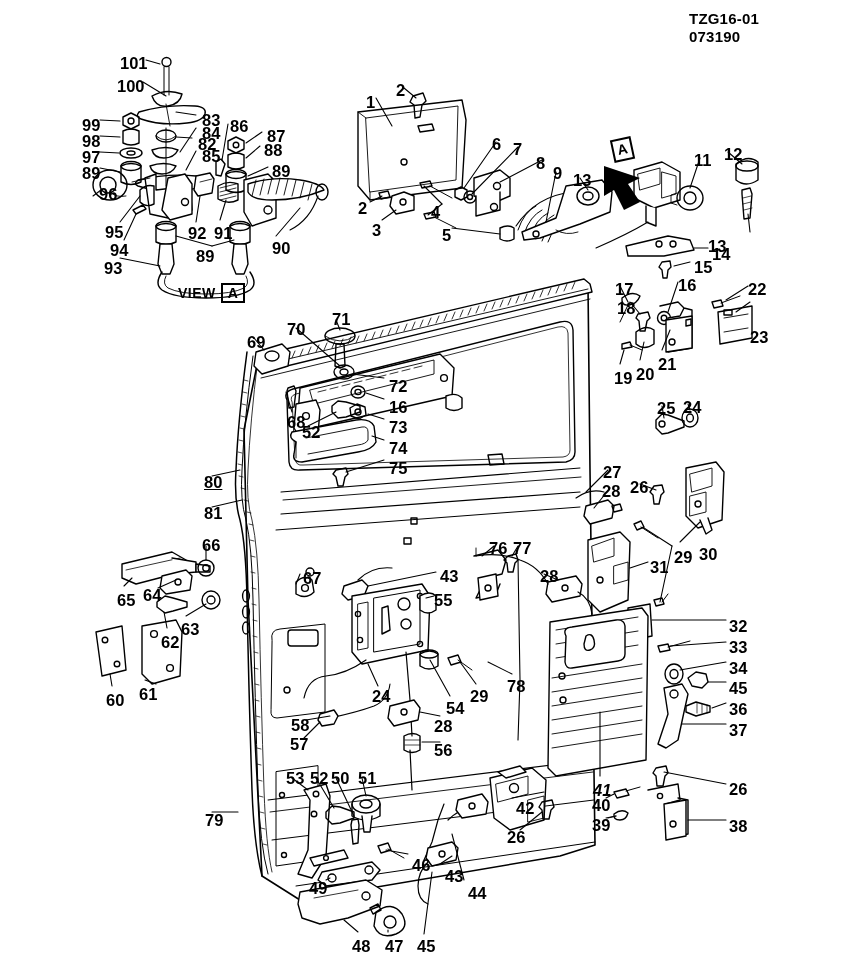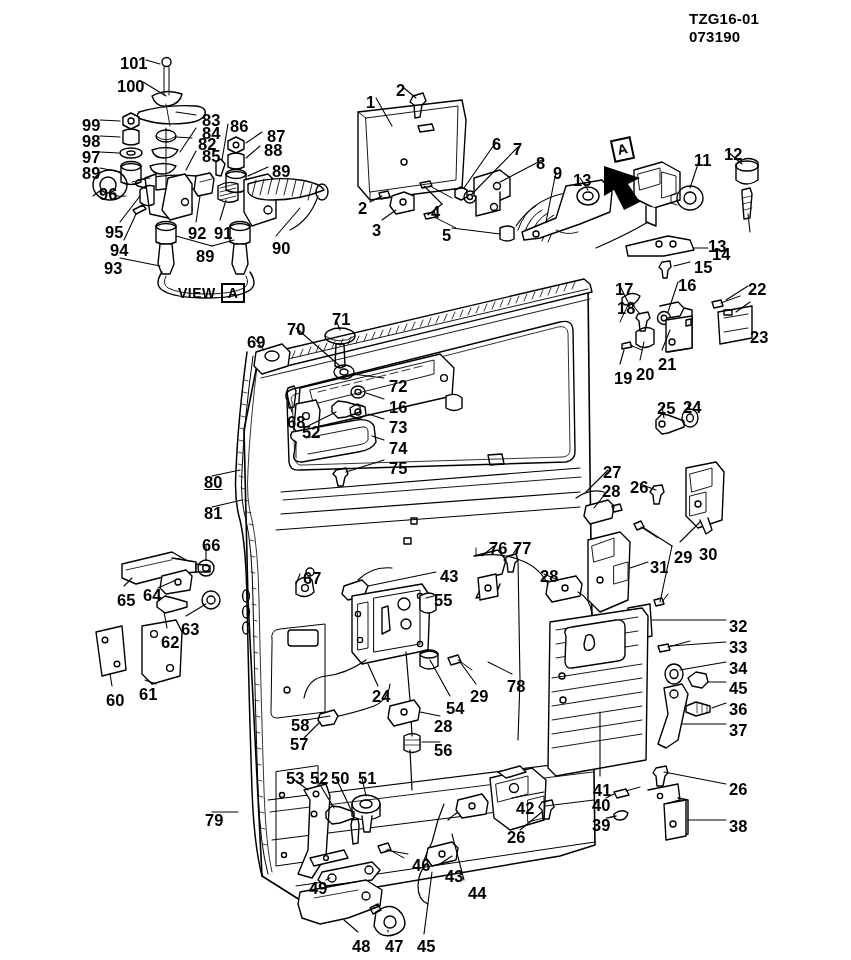--- a/index.html
+++ b/index.html
@@ -797,21 +797,21 @@
       <div class="cal" style="left: 729px; top: 618px;">32</div>
       <div class="cal" style="left: 729px; top: 639px;">33</div>
       <div class="cal" style="left: 729px; top: 660px;">34</div>
       <div class="cal" style="left: 729px; top: 680px;">45</div>
       <div class="cal" style="left: 729px; top: 701px;">36</div>
       <div class="cal" style="left: 729px; top: 722px;">37</div>
       <div class="cal" style="left: 729px; top: 781px;">26</div>
       <div class="cal" style="left: 729px; top: 818px;">38</div>
       <div class="cal" style="left: 592px; top: 817px;">39</div>
       <div class="cal" style="left: 592px; top: 797px;">40</div>
-      <div class="cal" style="left: 593px; top: 782px;">41</div>
+      <div class="cal" style="left: 593px; top: 782px; font-style: italic;">41</div>
       <div class="cal" style="left: 516px; top: 800px;">42</div>
       <div class="cal" style="left: 440px; top: 568px;">43</div>
       <div class="cal" style="left: 445px; top: 868px;">43</div>
       <div class="cal" style="left: 468px; top: 885px;">44</div>
       <div class="cal" style="left: 417px; top: 938px;">45</div>
       <div class="cal" style="left: 412px; top: 857px;">46</div>
       <div class="cal" style="left: 385px; top: 938px;">47</div>
       <div class="cal" style="left: 352px; top: 938px;">48</div>
       <div class="cal" style="left: 309px; top: 880px;">49</div>
       <div class="cal" style="left: 331px; top: 770px;">50</div>

